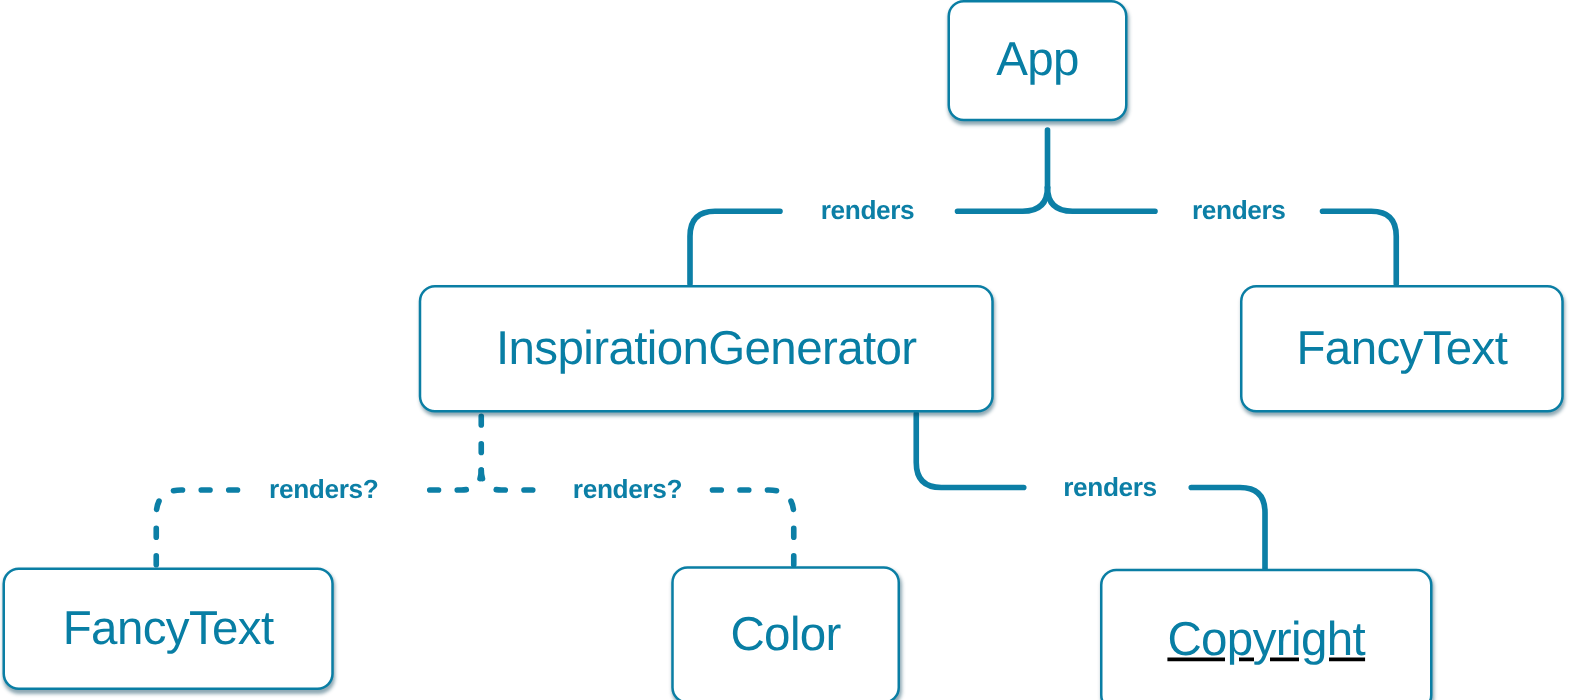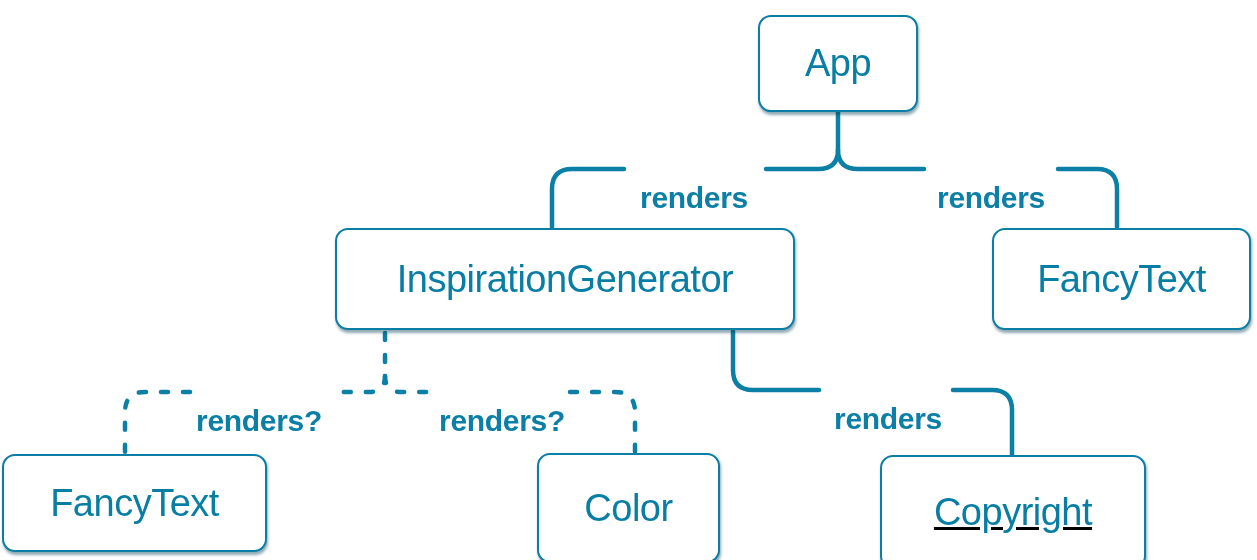--- a/index.html
+++ b/index.html
@@ -45,29 +45,28 @@
     color: #087ea4;
     font-size: 38px;
     font-weight: 500;
     letter-spacing: -0.5px;
     white-space: nowrap;
   }
   .edge-label {
     position: absolute;
     transform: translate(-50%, -50%);
     color: #0c7fa6;
-    font-size: 30px;
+    font-size: 21px;
     font-weight: 700;
     letter-spacing: -0.3px;
     white-space: nowrap;
     line-height: 1;
-    margin-top: 29px;
   }
   
-  .node-app                   { left: 758px; top: 15px;   width: 160px; height: 97px; }
+  .node-app                   { left: 758px; top: 0;   width: 144px; height: 97px; }
   .node-inspiration-generator { left: 335px; top: 228px; width: 460px; height: 102px; align-items: center; }
   .node-fancy-text-top        { left: 992px; top: 228px; width: 259px; height: 102px; }
   .node-fancy-text-bottom     { left: 2px;   top: 454px; width: 265px; height: 98px; }
   .node-color                 { left: 537px; top: 453px; width: 183px; height: 110px; }
   .node-copyright             { left: 880px; top: 455px; width: 266px; height: 114px; text-decoration: underline; }
   
   .label-renders-left      { left: 694px; top: 169px; }
   .label-renders-right     { left: 991px; top: 169px; }
   .label-renders-copyright { left: 888px; top: 390px; }
   .label-renders-q-left    { left: 259px; top: 392px; }

